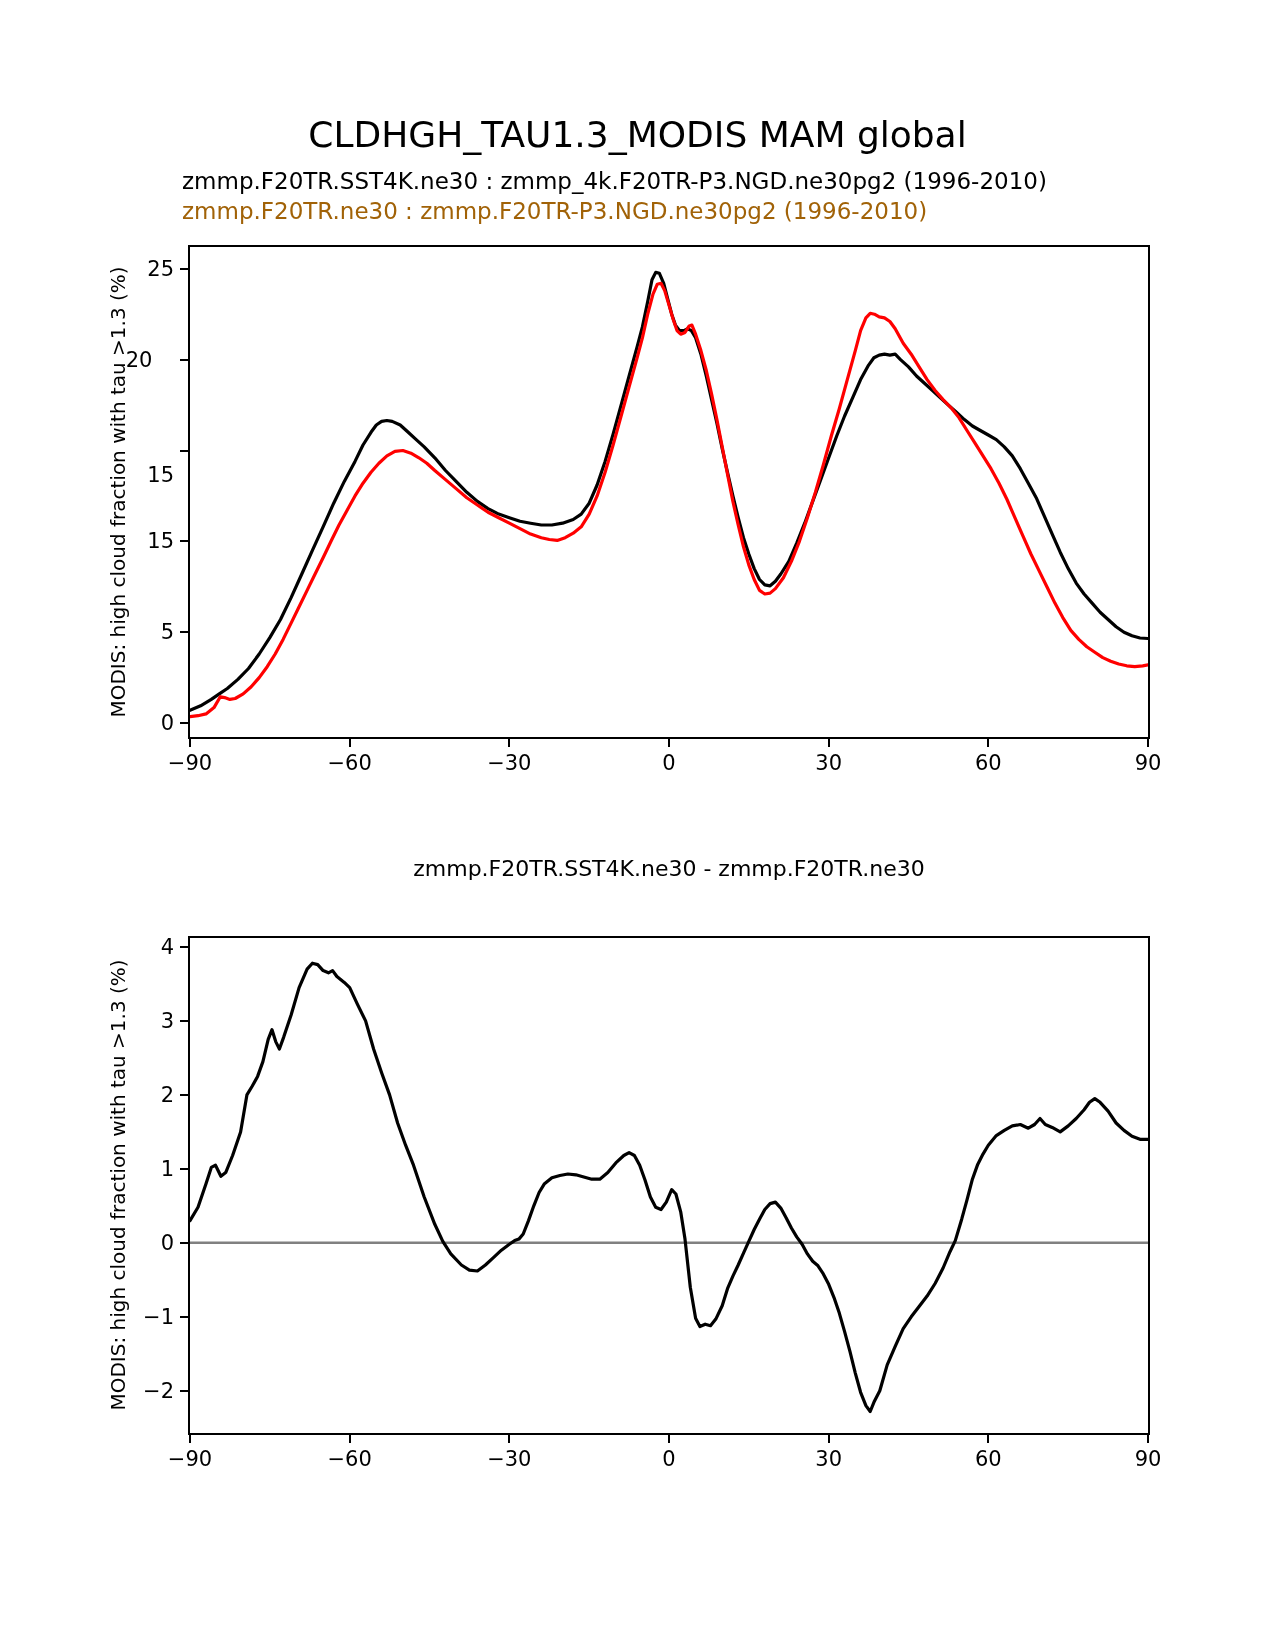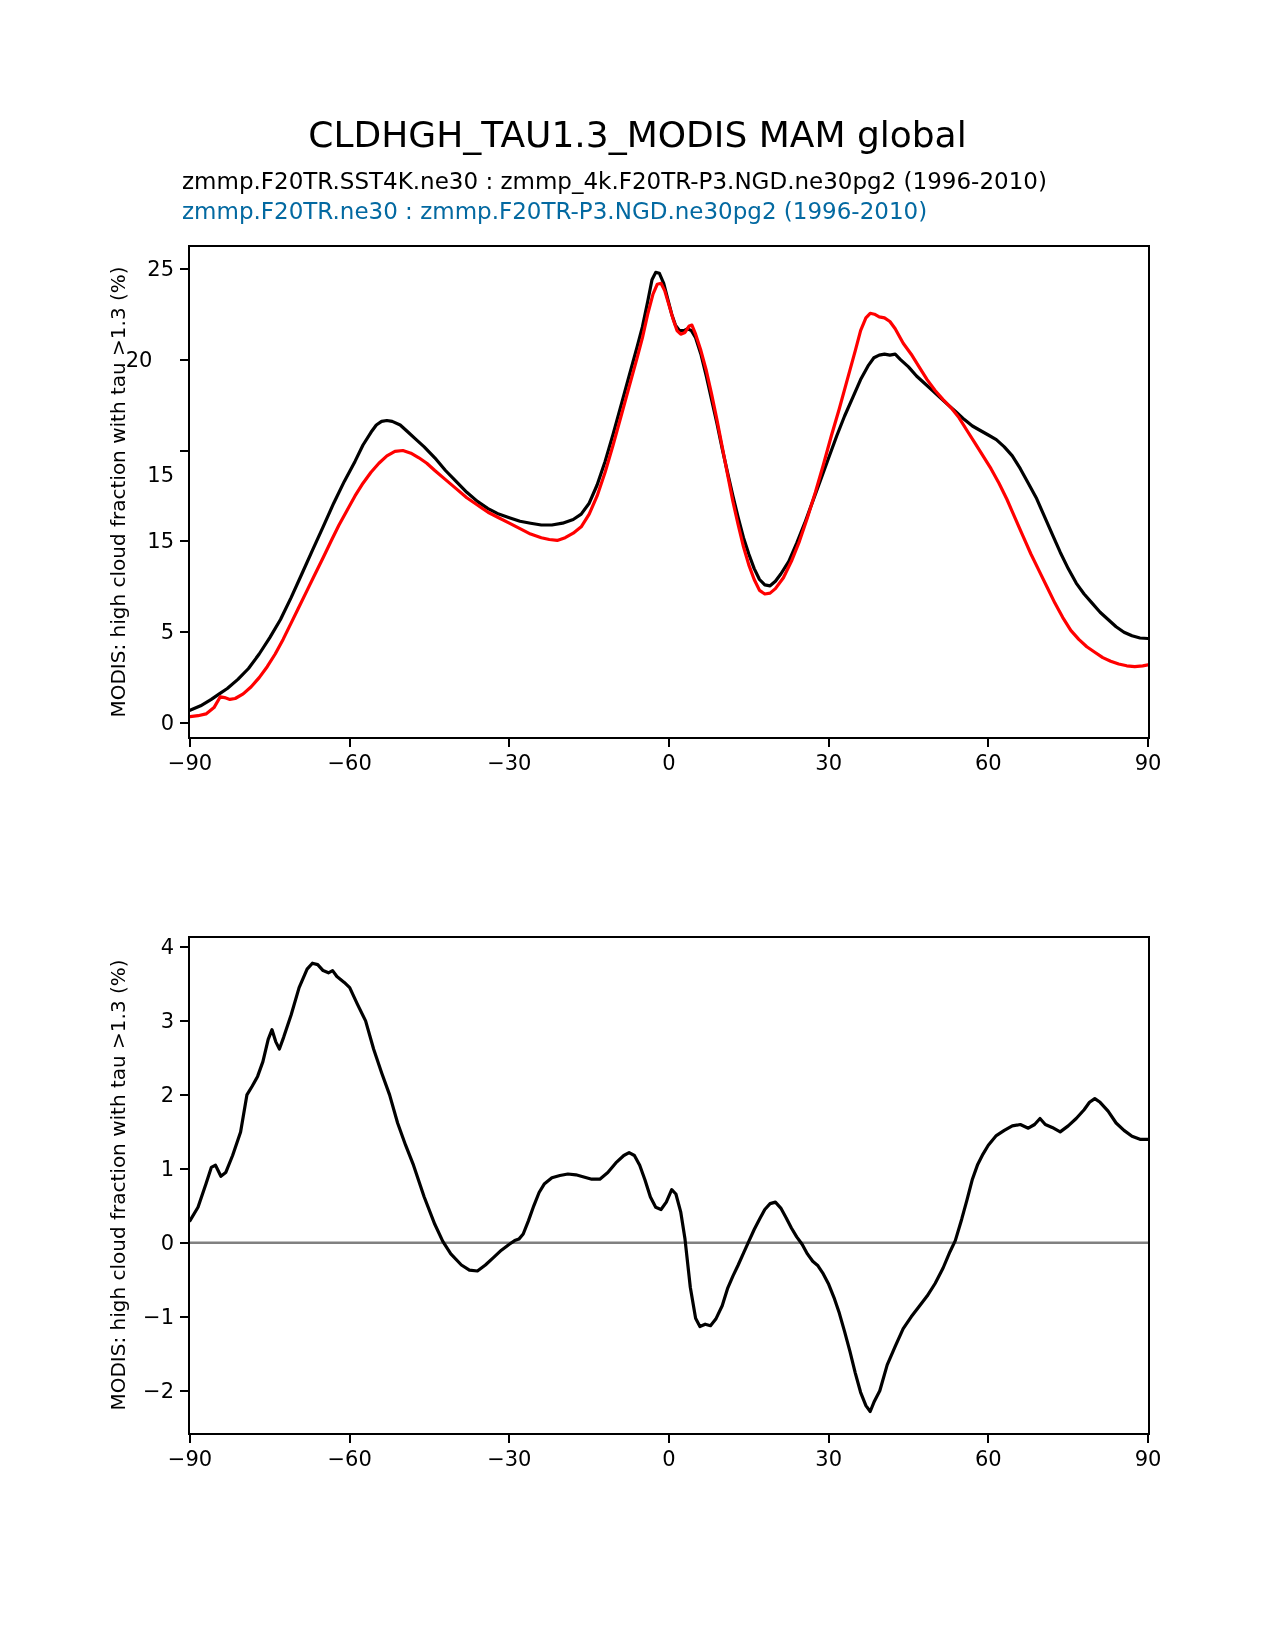--- a/index.html
+++ b/index.html
@@ -22,31 +22,32 @@
   .ytick-label{width:70px;text-align:right;}
 </style>
 </head>
 <body>
 
 <div class="figure">
 
   <div class="fig-title">CLDHGH_TAU1.3_MODIS MAM global</div>
 
   <div class="legend-line l1" id="legend1" style="color: rgb(0, 0, 0);">zmmp.F20TR.SST4K.ne30 : zmmp_4k.F20TR-P3.NGD.ne30pg2 (1996-2010)</div>
-  <div class="legend-line l2" id="legend2" style="color: #0369a1;">zmmp.F20TR.ne30 : zmmp.F20TR-P3.NGD.ne30pg2 (1996-2010)</div>
+  <div class="legend-line l2" id="legend2" style="color: #a16207;">zmmp.F20TR.ne30 : zmmp.F20TR-P3.NGD.ne30pg2 (1996-2010)</div>
 
   <div class="ylabel" id="top-ylabel" style="left:118px;top:492px;">MODIS: high cloud fraction with tau &gt;1.3 (%)</div>
 
   <div class="axes" id="top-axes">
     <svg id="top-svg" width="958" height="490" viewBox="0 0 958 490">
         <polyline points="0.0,463.3 10.6,458.8 21.3,452.4 29.3,446.9 37.3,441.5 47.9,432.4 58.5,421.5 69.2,407.0 79.8,390.6 90.5,372.5 101.1,350.6 111.8,327.0 122.4,303.4 133.1,279.8 143.7,256.2 154.3,234.4 165.0,214.4 173.0,198.0 181.0,185.3 186.3,178.0 191.6,174.4 196.9,173.5 202.2,174.4 210.2,178.0 218.2,185.3 226.2,192.6 234.2,199.9 244.8,210.8 255.5,223.5 266.1,234.4 276.8,245.3 287.4,254.4 298.0,261.6 308.7,267.1 319.3,270.7 330.0,274.3 340.6,276.2 351.3,278.0 361.9,278.0 372.6,276.2 383.2,272.5 391.2,267.1 399.2,256.2 407.1,238.0 415.1,214.4 423.1,187.1 431.1,158.1 439.1,129.0 447.1,99.9 452.4,79.9 457.7,54.5 462.0,32.7 465.7,25.4 469.4,26.3 473.7,36.3 477.9,52.7 481.7,67.2 485.4,78.1 489.6,83.6 493.9,83.6 497.6,81.8 501.4,83.6 505.6,90.8 510.9,107.2 516.3,129.0 521.6,152.6 526.9,176.2 532.2,201.7 537.5,225.3 542.9,248.9 548.2,270.7 553.5,290.7 558.8,307.0 564.2,321.6 569.5,332.5 574.8,337.9 580.1,338.8 585.4,334.3 590.8,327.0 598.8,314.3 606.7,296.1 614.7,276.2 622.7,254.4 630.7,232.6 638.7,210.8 646.7,189.0 654.6,169.0 662.6,150.8 670.6,132.6 678.6,118.1 683.9,110.8 689.2,108.1 694.5,107.2 699.9,108.1 705.2,107.2 710.5,112.6 718.5,119.9 726.5,129.0 734.5,136.3 742.5,143.5 750.4,150.8 758.4,158.1 766.4,165.3 774.4,172.6 782.4,179.0 790.3,183.5 798.3,188.0 806.3,192.6 814.3,199.9 822.3,208.9 830.3,221.7 838.3,236.2 846.2,250.7 854.2,268.9 862.2,287.1 870.2,305.2 878.2,321.6 886.2,336.1 894.1,347.0 902.1,356.1 910.1,365.2 918.1,372.5 926.1,379.7 934.0,385.2 942.0,388.8 950.0,391.0 958.0,391.5" fill="none" stroke="#000000" stroke-width="3.2" stroke-linejoin="round" stroke-linecap="round"></polyline>
         <polyline points="0.0,469.7 8.0,468.7 16.0,466.9 24.0,460.6 30.3,449.7 34.6,450.6 39.9,452.4 45.2,451.5 53.2,446.9 61.2,439.7 69.2,430.6 77.2,419.7 85.2,407.0 93.1,392.4 101.1,376.1 109.1,359.7 117.1,343.4 125.1,327.0 133.1,310.7 141.0,294.3 149.0,278.0 157.0,263.4 165.0,248.9 173.0,236.2 181.0,225.3 188.9,216.2 196.9,208.9 204.9,204.4 212.9,203.5 220.9,206.2 228.9,210.8 236.8,216.2 244.8,223.5 255.5,232.6 266.1,241.6 276.8,250.7 287.4,258.0 298.0,265.3 308.7,270.7 319.3,276.2 330.0,281.6 340.6,287.1 351.3,290.7 359.3,292.5 367.2,293.4 375.2,290.7 383.2,286.2 391.2,279.8 399.2,267.1 407.1,248.9 415.1,225.3 423.1,198.0 431.1,169.0 439.1,139.9 447.1,110.8 452.4,90.8 457.7,67.2 463.0,47.2 467.3,37.2 471.0,36.3 474.7,43.6 479.0,58.1 483.3,72.7 487.0,83.6 490.7,87.2 495.0,85.4 499.2,79.0 501.9,78.1 505.6,87.2 510.9,103.6 516.3,123.5 521.6,147.2 526.9,172.6 532.2,199.9 537.5,227.1 542.9,254.4 548.2,278.0 553.5,299.8 558.8,317.9 564.2,332.5 569.5,343.4 574.8,347.0 580.1,346.1 585.4,341.6 593.4,330.7 601.4,314.3 609.4,294.3 617.4,270.7 625.4,245.3 633.3,218.0 641.3,189.0 649.3,161.7 657.3,132.6 665.3,103.6 670.6,83.6 675.9,70.9 680.2,66.3 684.4,67.2 689.2,69.9 694.5,70.9 699.9,74.5 705.2,81.8 713.2,96.3 721.2,107.2 729.1,119.9 737.1,132.6 745.1,143.5 753.1,152.6 761.1,160.8 769.1,170.8 777.0,183.5 785.0,196.2 793.0,208.9 801.0,221.7 809.0,236.2 817.0,252.5 824.9,270.7 832.9,288.9 840.9,307.0 848.9,323.4 856.9,339.7 864.9,356.1 872.8,370.6 880.8,383.4 888.8,392.4 896.8,399.7 904.8,405.2 912.8,410.6 920.7,414.2 928.7,417.0 936.7,418.8 944.7,419.7 952.7,418.8 958.0,417.9" fill="none" stroke="#ff0000" stroke-width="3.2" stroke-linejoin="round" stroke-linecap="round"></polyline>
       </svg>
   </div>
 
+  <div class="plot-title" id="bottom-title">zmmp.F20TR.SST4K.ne30 - zmmp.F20TR.ne30</div>
 
   <div class="ylabel" id="bottom-ylabel" style="left:118px;top:1185px;">MODIS: high cloud fraction with tau &gt;1.3 (%)</div>
 
   <div class="axes" id="bottom-axes">
     <svg id="bottom-svg" width="958" height="495" viewBox="0 0 958 495">
         <line x1="0" x2="958" y1="304.8430493273543" y2="304.8430493273543" stroke="#808080" stroke-width="2.5"></line>
         <polyline points="0.0,282.6 8.0,269.3 16.0,245.7 21.3,229.4 25.5,227.2 30.9,238.3 35.7,234.6 42.6,217.5 50.6,193.9 56.9,156.9 62.3,148.0 67.6,138.4 72.9,123.6 78.2,101.4 82.0,91.7 85.7,103.6 89.4,111.0 93.7,99.1 101.1,77.0 109.1,49.6 117.1,31.1 122.4,25.2 127.7,26.6 133.1,32.6 138.4,34.8 142.6,32.6 146.9,38.5 154.3,44.4 159.7,49.6 167.6,66.6 175.6,82.9 183.6,111.0 191.6,134.7 199.6,156.9 207.6,185.0 215.6,207.2 223.5,227.2 234.2,259.0 244.8,286.3 252.8,303.4 260.8,315.9 271.4,327.0 279.4,332.2 287.4,333.0 295.4,327.0 303.4,319.6 311.4,312.2 319.3,306.3 324.7,302.6 328.9,301.1 333.2,296.0 338.5,282.6 343.8,267.8 349.1,254.5 354.5,245.7 361.9,239.7 369.9,237.5 377.9,236.0 385.9,236.8 393.8,239.0 401.8,241.2 409.8,241.2 417.8,234.6 425.8,224.9 433.8,217.5 439.1,214.6 444.4,217.5 449.7,227.2 455.0,242.0 460.4,259.0 465.7,269.3 471.0,271.5 476.3,264.1 481.7,251.6 485.9,256.0 490.7,273.8 495.0,301.1 500.3,349.2 505.6,380.3 509.9,388.5 515.2,386.2 520.5,387.7 525.8,381.1 532.2,367.7 537.5,350.7 542.9,338.1 548.2,327.0 553.5,315.2 558.8,303.4 564.2,291.5 569.5,281.2 574.8,271.5 580.1,265.6 585.4,264.1 590.8,270.1 596.1,279.7 601.4,290.0 606.7,298.9 612.1,306.3 617.4,315.9 622.7,323.3 628.0,327.8 633.3,335.9 638.7,346.3 644.0,359.6 649.3,375.1 654.6,393.6 660.0,413.6 665.3,435.1 670.6,454.3 675.9,467.6 680.2,473.5 684.4,463.2 689.8,452.8 697.2,426.9 705.2,408.4 713.2,390.7 721.2,378.8 729.1,368.5 737.1,358.1 745.1,345.5 753.1,330.0 760.0,313.7 765.3,302.6 771.7,281.2 777.0,261.9 782.4,241.2 787.7,226.4 793.0,216.1 798.3,207.2 806.3,197.6 814.3,192.4 822.3,187.9 830.3,186.5 838.3,190.2 844.6,186.5 850.0,180.5 855.3,186.5 862.2,189.4 870.2,193.9 878.2,187.9 886.2,180.5 894.1,171.7 899.5,164.3 904.8,160.6 910.1,164.3 918.1,173.1 926.1,185.0 934.0,192.4 942.0,198.3 950.0,201.3 958.0,201.3" fill="none" stroke="#000000" stroke-width="3.2" stroke-linejoin="round" stroke-linecap="round"></polyline>
       </svg>
   </div>
 

